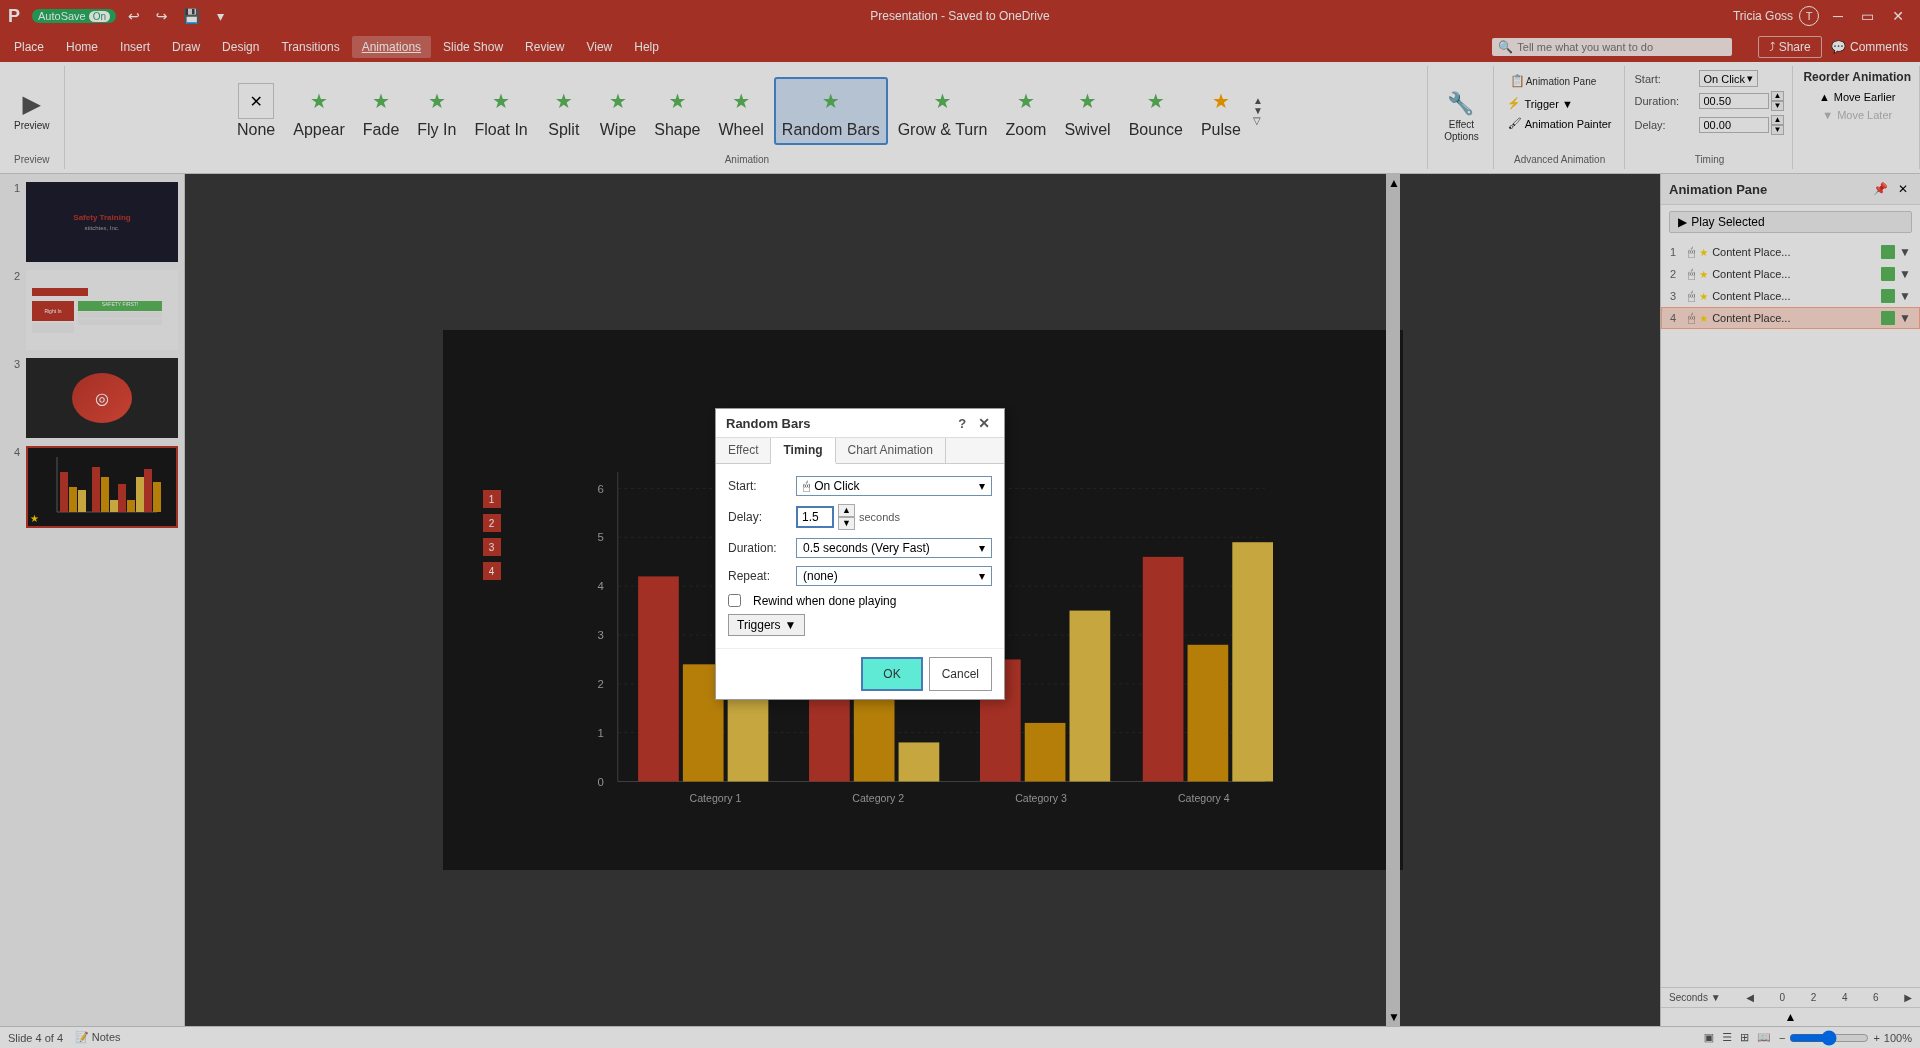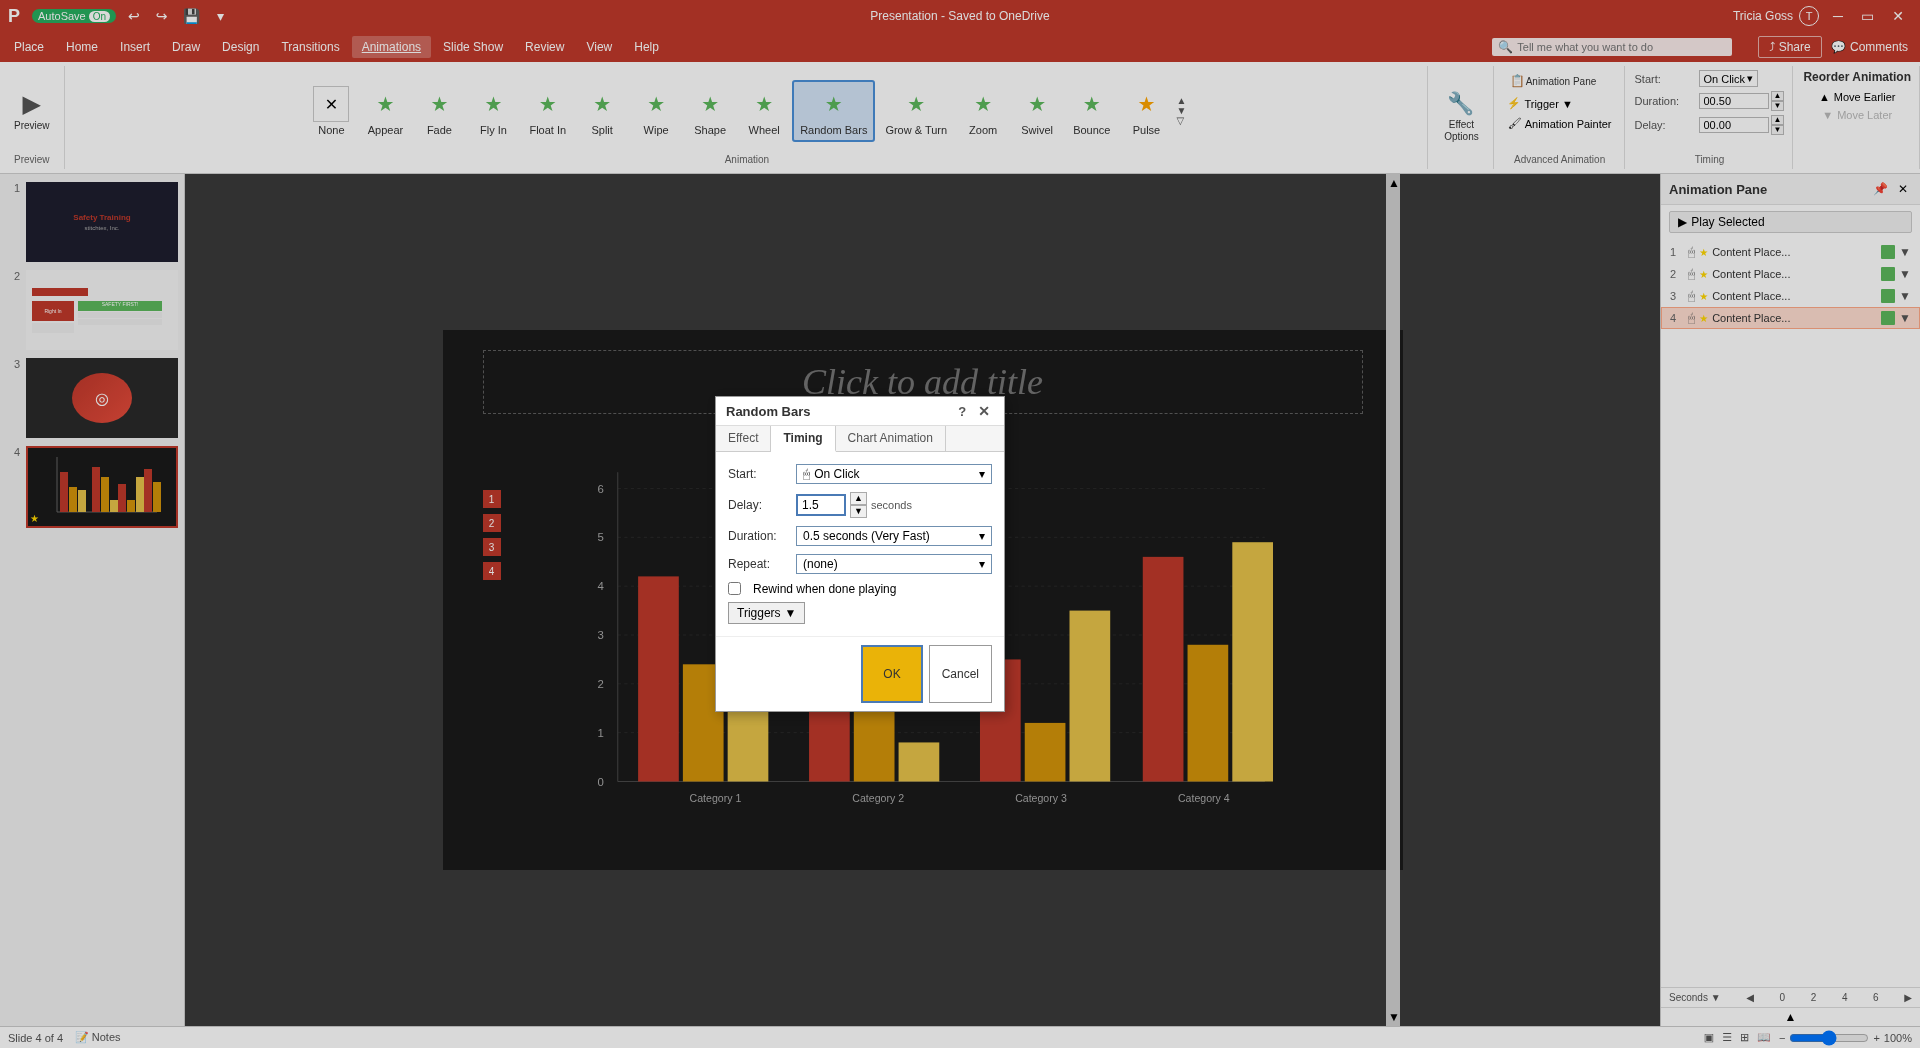--- a/index.html
+++ b/index.html
@@ -115,21 +115,21 @@
       flex-direction: column;
       align-items: center;
       padding: 4px 6px;
       cursor: pointer;
       border-radius: 3px;
       border: 2px solid transparent;
       min-width: 52px;
     }
     .anim-item.selected { background: #d4e4f7; border-color: #4a90d9; }
     .anim-icon { width: 36px; height: 36px; display: flex; align-items: center; justify-content: center; font-size: 22px; }
-    .anim-label { font-size: 11px; color: #333; text-align: center; margin-top: 2px; }
+    .anim-label { font-size: 16px; color: #333; text-align: center; margin-top: 2px; }
     .gallery-scroll { display: flex; flex-direction: column; justify-content: center; padding: 0 2px; }
     .gallery-scroll-btn { font-size: 10px; color: #555; cursor: pointer; line-height: 1; }
     .timing-row { display: flex; align-items: center; gap: 4px; font-size: 11px; }
     .timing-label { width: 60px; color: #555; }
     .timing-value { display: flex; align-items: center; gap: 2px; }
     .timing-input { border: 1px solid #bbb; padding: 1px 4px; font-size: 11px; width: 80px; }
     .timing-spinner { display: flex; flex-direction: column; }
     .spin-btn { font-size: 8px; cursor: pointer; line-height: 1; padding: 0 2px; border: 1px solid #bbb; background: #f5f5f5; }
 
     
@@ -344,21 +344,21 @@
       cursor: pointer;
       background: white;
       justify-content: space-between;
     }
     .dialog-input-row {
       display: flex;
       align-items: center;
       gap: 4px;
     }
     .dialog-input {
-      width: 50px;
+      width: 38px;
       border: 2px solid #4a7ab5;
       padding: 2px 4px;
       font-size: 12px;
       outline: none;
     }
     .dialog-unit { font-size: 11px; color: #555; }
     .dialog-spinner { display: flex; flex-direction: column; }
     .d-spin { display: block; font-size: 9px; cursor: pointer; border: 1px solid #aaa; background: #f0f0f0; line-height: 1.2; padding: 0 3px; }
     .dialog-checkbox { margin-right: 4px; }
     .triggers-btn {
@@ -373,22 +373,22 @@
       width: fit-content;
     }
     .dialog-footer {
       display: flex;
       justify-content: flex-end;
       gap: 6px;
       padding: 8px 12px;
       border-top: 1px solid #eee;
     }
     .dialog-ok-btn {
-      padding: 20px 20px;
-      background: #eab308;
+      padding: 8px 20px;
+      background: #5eead4;
       border: 2px solid #4a7ab5;
       font-size: 12px;
       cursor: pointer;
       color: #333;
     }
     .dialog-cancel-btn {
       padding: 4px 12px;
       background: #fff;
       border: 1px solid #999;
       font-size: 12px;
@@ -679,25 +679,20 @@
           <rect x="102" y="17" width="8" height="43" fill="#c0392b"></rect>
           <rect x="111" y="30" width="8" height="30" fill="#d4950a"></rect>
         </svg>
       </div>
     </div>
   </div>
 
   <div class="canvas-area">
     <div class="slide-canvas">
 
-      <div style="width:100%;padding:20px 40px 10px;position:relative;z-index:1;">
-        <div style="border:1px dashed rgba(255,255,255,0.3);padding:10px 20px;text-align:center;">
-          <span class="slide-title-ph">Click to add title</span>
-        </div>
-      </div>
 
       <div style="position:absolute;left:40px;top:160px;display:flex;flex-direction:column;gap:6px;z-index:2;">
         <div style="background:#c0392b;color:white;width:18px;height:18px;display:flex;align-items:center;justify-content:center;font-size:10px;">1</div>
         <div style="background:#c0392b;color:white;width:18px;height:18px;display:flex;align-items:center;justify-content:center;font-size:10px;">2</div>
         <div style="background:#c0392b;color:white;width:18px;height:18px;display:flex;align-items:center;justify-content:center;font-size:10px;">3</div>
         <div style="background:#c0392b;color:white;width:18px;height:18px;display:flex;align-items:center;justify-content:center;font-size:10px;">4</div>
       </div>
 
       <div style="position:absolute;left:60px;right:60px;top:130px;bottom:60px;">
         <svg viewBox="0 0 860 430" width="100%" height="100%">

